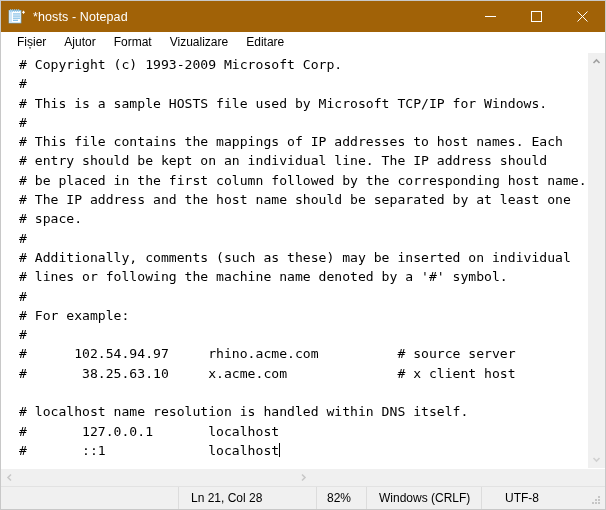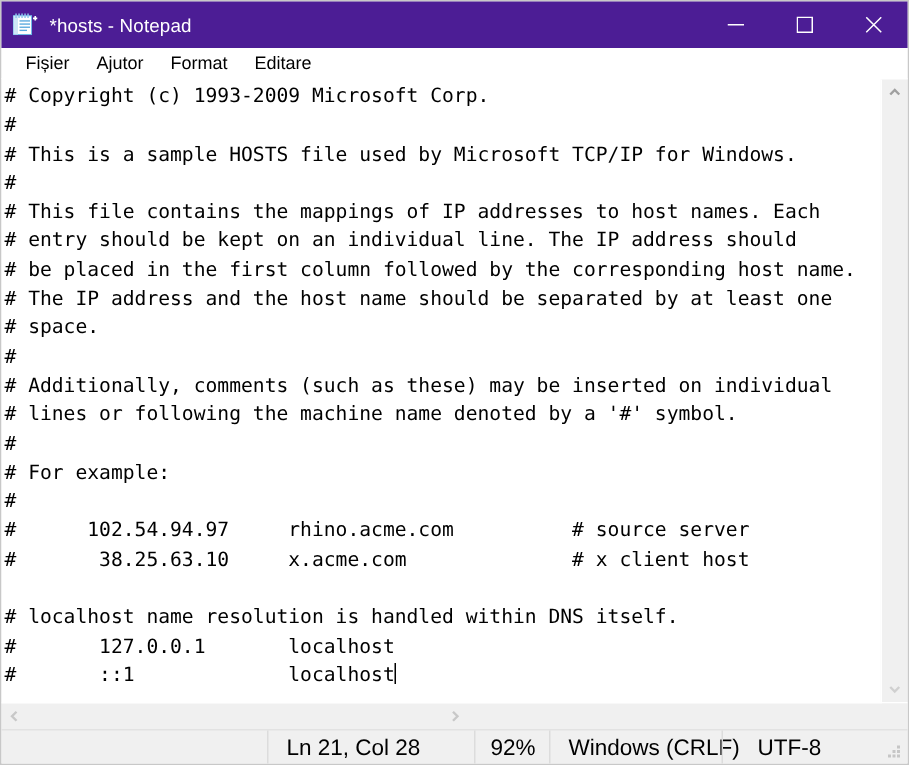--- a/index.html
+++ b/index.html
@@ -21,21 +21,21 @@
     flex-direction: column;
     background: #ffffff;
     position: relative;
     box-sizing: border-box;
     border: 1px solid #c8c8c8;
   }
 
   
   .titlebar {
     height: 31px;
-    background: #4c1d95;
+    background: #a16207;
     display: flex;
     align-items: center;
     flex: 0 0 auto;
     position: relative;
   }
   .title-icon {
     width: 17px;
     height: 17px;
     margin-left: 7px;
     margin-right: 8px;
@@ -82,20 +82,21 @@
     white-space: nowrap;
     font-family: "Liberation Sans", sans-serif;
   }
 
   
   .editor-row {
     flex: 1 1 auto;
     display: flex;
     min-height: 0;
     position: relative;
+    margin-left: 16px;
   }
   .textarea {
     flex: 1 1 auto;
     background: #ffffff;
     overflow: hidden;
     position: relative;
     padding: 2px 0 0 2px;
     box-sizing: border-box;
   }
   .code {
@@ -153,21 +154,21 @@
   }
 
   
   .statusbar {
     height: 22px;
     background: #f0f0f0;
     border-top: 1px solid #e2e2e2;
     display: flex;
     align-items: stretch;
     flex: 0 0 auto;
-    font-size: 15px;
+    font-size: 12px;
     color: #000000;
     position: relative;
   }
   .sb-spacer { width: 177px; flex: 0 0 auto; }
   .sb-cell {
     display: flex;
     align-items: center;
     border-left: 1px solid #dcdcdc;
     padding-left: 12px;
     box-sizing: border-box;
@@ -226,20 +227,21 @@
             <path d="M0.5 0.5 L10.5 10.5 M10.5 0.5 L0.5 10.5" stroke="#ffffff" stroke-width="1"></path>
           </svg>
       </div>
     </div>
   </div>
 
   <div class="menubar">
     <div class="menu-item">Fișier</div>
     <div class="menu-item">Ajutor</div>
     <div class="menu-item">Format</div>
+    <div class="menu-item">Vizualizare</div>
     <div class="menu-item">Editare</div>
   </div>
 
   <div class="editor-row">
     <div class="textarea">
       <div class="code" id="code-block"><span class="ln"># Copyright (c) 1993-2009 Microsoft Corp.</span><span class="ln">#</span><span class="ln"># This is a sample HOSTS file used by Microsoft TCP/IP for Windows.</span><span class="ln">#</span><span class="ln"># This file contains the mappings of IP addresses to host names. Each</span><span class="ln"># entry should be kept on an individual line. The IP address should</span><span class="ln"># be placed in the first column followed by the corresponding host name.</span><span class="ln"># The IP address and the host name should be separated by at least one</span><span class="ln"># space.</span><span class="ln">#</span><span class="ln"># Additionally, comments (such as these) may be inserted on individual</span><span class="ln"># lines or following the machine name denoted by a '#' symbol.</span><span class="ln">#</span><span class="ln"># For example:</span><span class="ln">#</span><span class="ln">#      102.54.94.97     rhino.acme.com          # source server</span><span class="ln">#       38.25.63.10     x.acme.com              # x client host</span><span class="ln"></span><span class="ln"># localhost name resolution is handled within DNS itself.</span><span class="ln">#       127.0.0.1       localhost</span><span class="ln">#       ::1             localhost<span class="caret"></span></span></div>
     </div>
     <div class="vscroll">
       <div class="sb-arrow">
         <svg width="9" height="9" viewBox="0 0 9 9">
@@ -264,21 +266,21 @@
       <svg width="9" height="9" viewBox="0 0 9 9">
           <path d="M3 1.5 L6 4.5 L3 7.5" fill="none" stroke="#c8c8c8" stroke-width="1.6"></path>
         </svg>
     </div>
     <div class="hs-corner"></div>
   </div>
 
   <div class="statusbar">
     <div class="sb-spacer"></div>
     <div class="sb-cell sb-pos">Ln 21, Col 28</div>
-    <div class="sb-cell sb-zoom">92%</div>
+    <div class="sb-cell sb-zoom">82%</div>
     <div class="sb-cell sb-eol">Windows (CRLF)</div>
     <div class="sb-cell sb-enc">UTF-8</div>
     <div class="grip">
       <svg width="12" height="12" viewBox="0 0 12 12">
         <g fill="#c6c6c6">
           <rect x="8" y="2" width="2" height="2"></rect>
           <rect x="5" y="5" width="2" height="2"></rect>
             <rect x="8" y="5" width="2" height="2"></rect>
           <rect x="2" y="8" width="2" height="2"></rect>
             <rect x="5" y="8" width="2" height="2"></rect>

